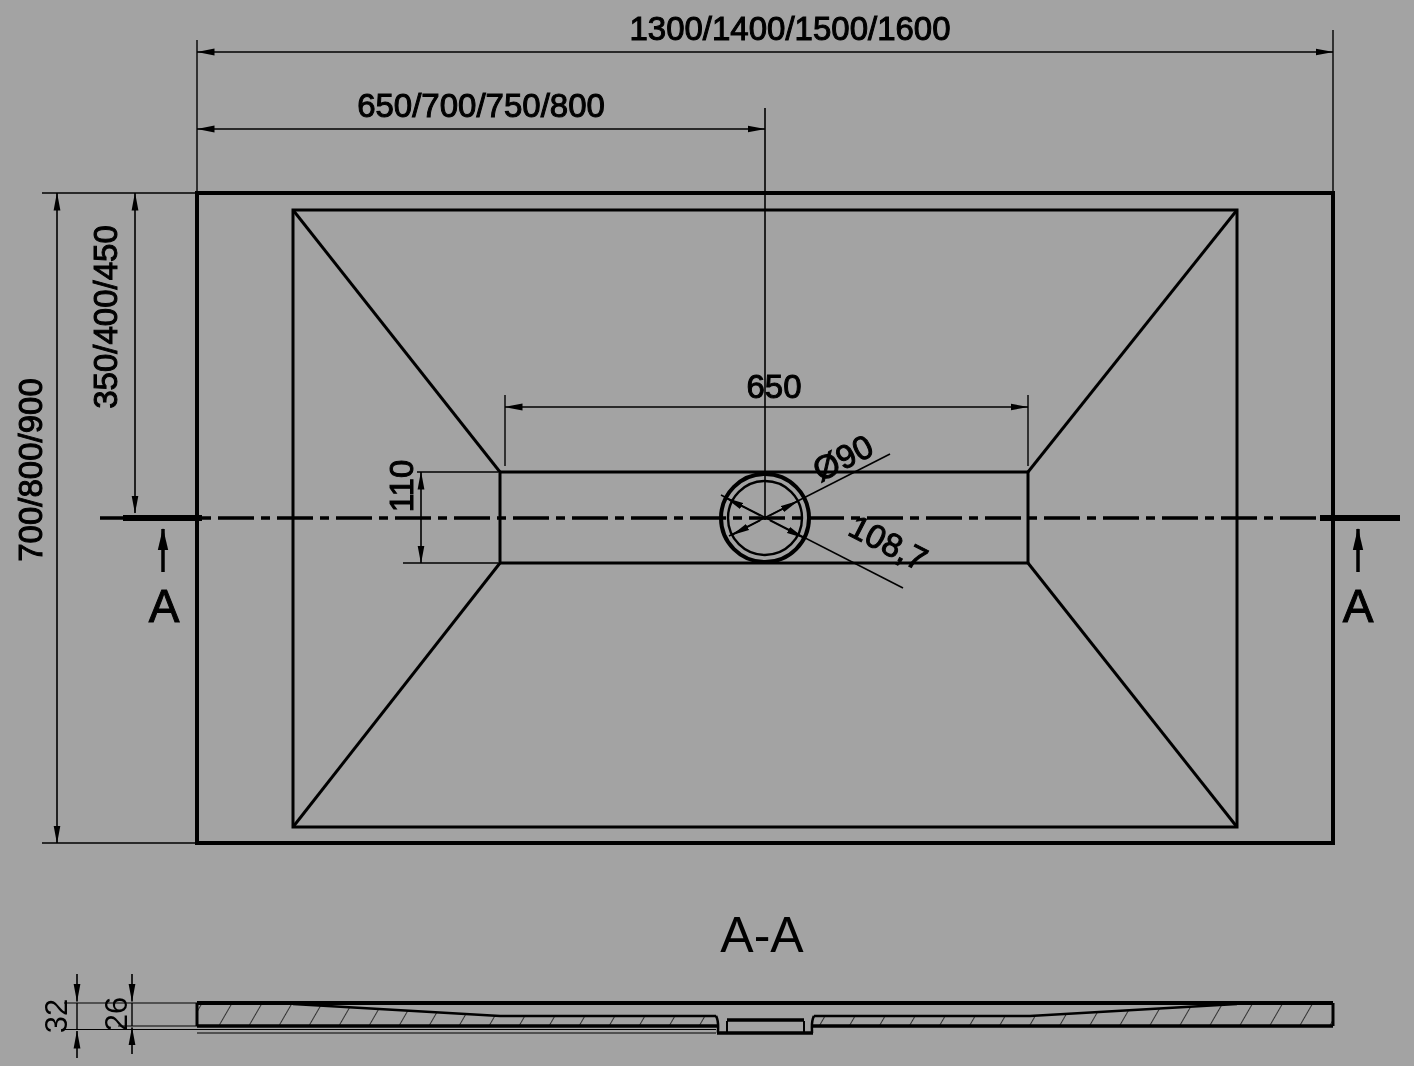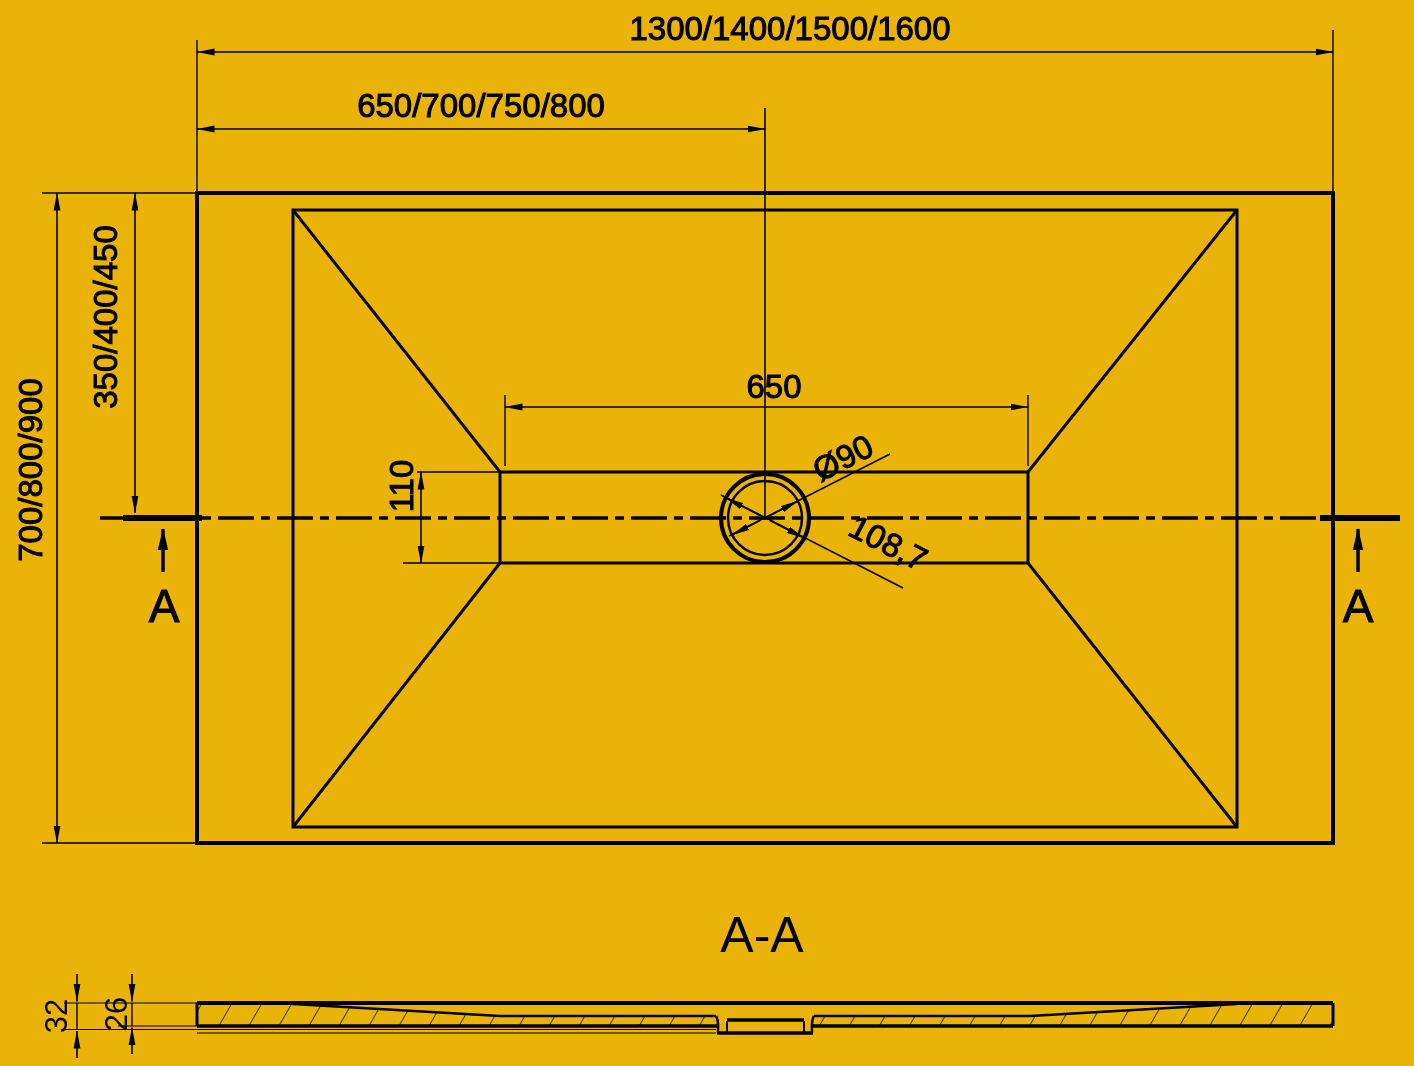--- a/index.html
+++ b/index.html
@@ -1,16 +1,16 @@
 <!DOCTYPE html>
 <html><head>
 <meta charset="utf-8">
 <style>
   html,body{margin:0;padding:0;background:#ffffff;}
-  .stage{position:relative;width:1414px;height:1066px;background:#eab308;
+  .stage{position:relative;width:1414px;height:1066px;background:#a3a3a3;
          font-family:"Liberation Sans", sans-serif;}
   svg{display:block;}
   text{fill:#000;font-family:"Liberation Sans", sans-serif;}
   .dimtxt{font-size:33px;}
   .dimtxt-sm{font-size:31px;}
   .sectxt{font-size:46px;}
   .sectitle{font-size:50px;}
   line,path,rect,circle,polyline{vector-effect:none;}
 </style>
 </head>

